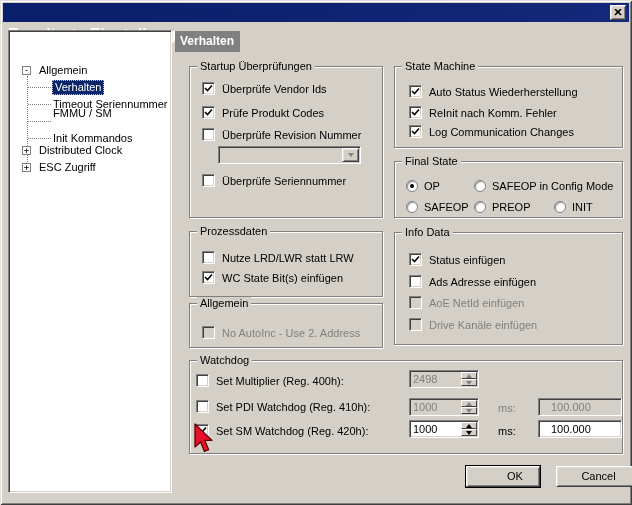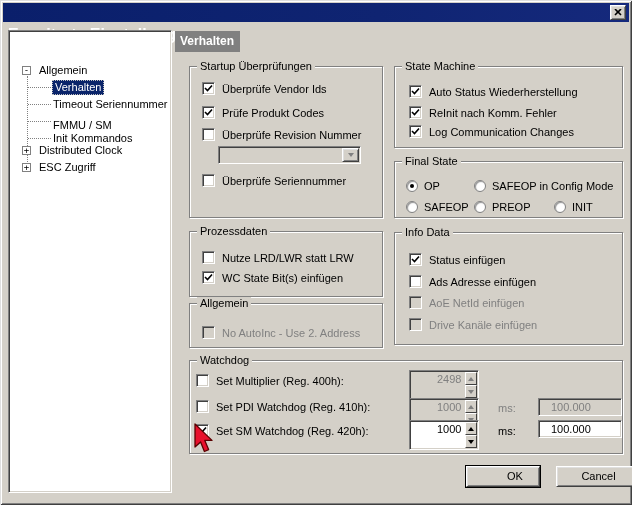--- a/index.html
+++ b/index.html
@@ -53,23 +53,23 @@
 
   .combo { position:absolute; height:18px; background:#d4d0c8; display:flex;
     border:1px solid; border-color:#808080 #ffffff #ffffff #808080;
     box-shadow: inset 1px 1px 0 #404040, inset -1px -1px 0 #d4d0c8; }
   .combo-val { flex:1; padding:2px 3px; color:#808080; }
   .combo-btn { width:17px; margin:1px; background:#d4d0c8;
     border:1px solid; border-color:#ffffff #404040 #404040 #ffffff;
     box-shadow: inset 1px 1px 0 #dfdfdf, inset -1px -1px 0 #808080;
     display:flex; align-items:center; justify-content:center; }
 
-  .spinedit { position:absolute; height:30px; display:flex; background:#fff;
-    border:1px solid; border-color:#808080 #ffffff #ffffff #808080;
-    box-shadow: inset 1px 1px 0 #404040, inset -1px -1px 0 #d4d0c8; padding-left: 24px; }
+  .spinedit { position:absolute; height:18px; display:flex; background:#fff;
+    border:1px solid; border-color:#808080 #ffffff #ffffff #808080;
+    box-shadow: inset 1px 1px 0 #404040, inset -1px -1px 0 #d4d0c8; }
   .spinedit .val { flex:1; padding:2px 3px; }
   .spinedit.disabled { background:#d4d0c8; }
   .spinedit.disabled .val { color:#808080; }
   .spinner { width:16px; display:flex; flex-direction:column; margin:1px; }
   .spin-btn { flex:1; background:#d4d0c8; border:1px solid; border-color:#ffffff #404040 #404040 #ffffff;
     display:flex; align-items:center; justify-content:center; }
   .tri-up { width:0; height:0; border-left:3px solid transparent; border-right:3px solid transparent; border-bottom:4px solid #000; }
   .tri-down { width:0; height:0; border-left:3px solid transparent; border-right:3px solid transparent; border-top:4px solid #000; }
   .disabled .tri-up { border-bottom-color:#808080; }
   .disabled .tri-down { border-top-color:#808080; }
@@ -109,21 +109,21 @@
     <div class="hline" style="left:19px;top:56px;width:23px"></div>
     <div class="hline" style="left:19px;top:73px;width:23px"></div>
     <div class="hline" style="left:19px;top:90px;width:23px"></div>
     <div class="hline" style="left:19px;top:107px;width:23px"></div>
 
     <div class="expander" style="left:13px;top:35px">-</div>
     <div class="tree-item" style="left:30px;top:33px">Allgemein</div>
 
     <div class="tree-item selected" style="left:43px;top:49px">Verhalten</div>
     <div class="tree-item" style="left:44px;top:67px">Timeout Seriennummer</div>
-    <div class="tree-item" style="left:44px;top:88px">FMMU / SM</div>
+    <div class="tree-item" style="left:44px;top:76px">FMMU / SM</div>
     <div class="tree-item" style="left:44px;top:101px">Init Kommandos</div>
 
     <div class="expander" style="left:13px;top:115px">+</div>
     <div class="tree-item" style="left:30px;top:113px">Distributed Clock</div>
 
     <div class="expander" style="left:13px;top:132px">+</div>
     <div class="tree-item" style="left:30px;top:130px">ESC Zugriff</div>
   </div>
 
   <div class="page-header">Verhalten</div>

